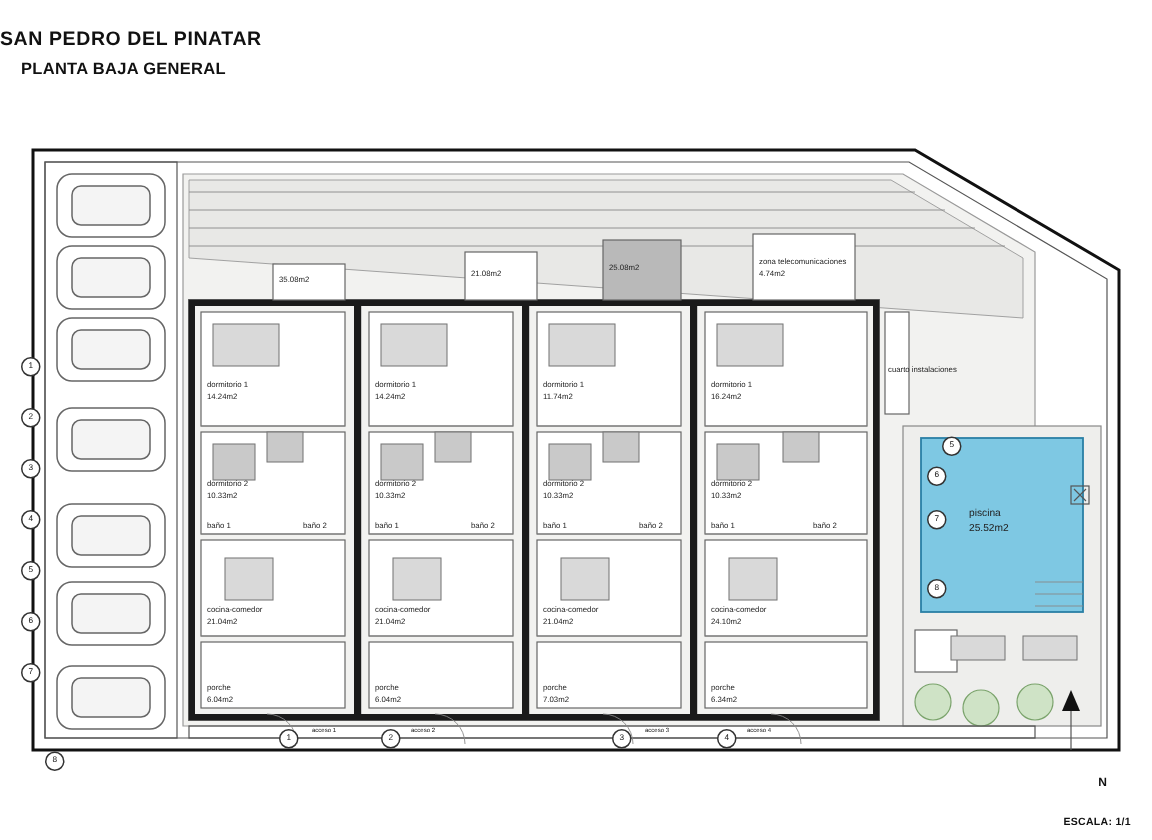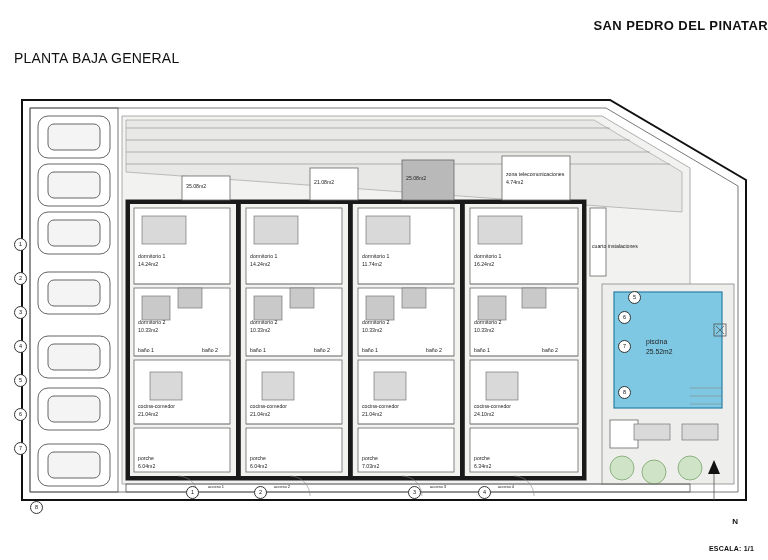--- a/index.html
+++ b/index.html
@@ -6,25 +6,25 @@
   body{
     width:768px;height:560px;
     background:#ffffff;
     font-family:"Liberation Sans", sans-serif;
     position:relative;
     overflow:hidden;
     color:#111;
   }
   .abs{position:absolute;}
   #title{
-    top:18px;left:0;width:768px;text-align:right;
+    top:18px;left:0;width:768px;text-align:left;
     font-size:13px;font-weight:bold;letter-spacing:.4px;
   }
   #subtitle{
-    top:50px;left:14px;font-size:14px;font-weight:normal;letter-spacing:.2px;
+    top:40px;left:14px;font-size:11px;font-weight:bold;letter-spacing:.2px;
   }
   
   #sheet{
     left:10px;top:88px;width:748px;height:440px;
     background:#ffffff;
   }
   
   .plotline{stroke:#111;stroke-width:1;fill:none;}
   .thin{stroke:#555;stroke-width:.4;fill:none;}
   .vthin{stroke:#888;stroke-width:.3;fill:none;}

